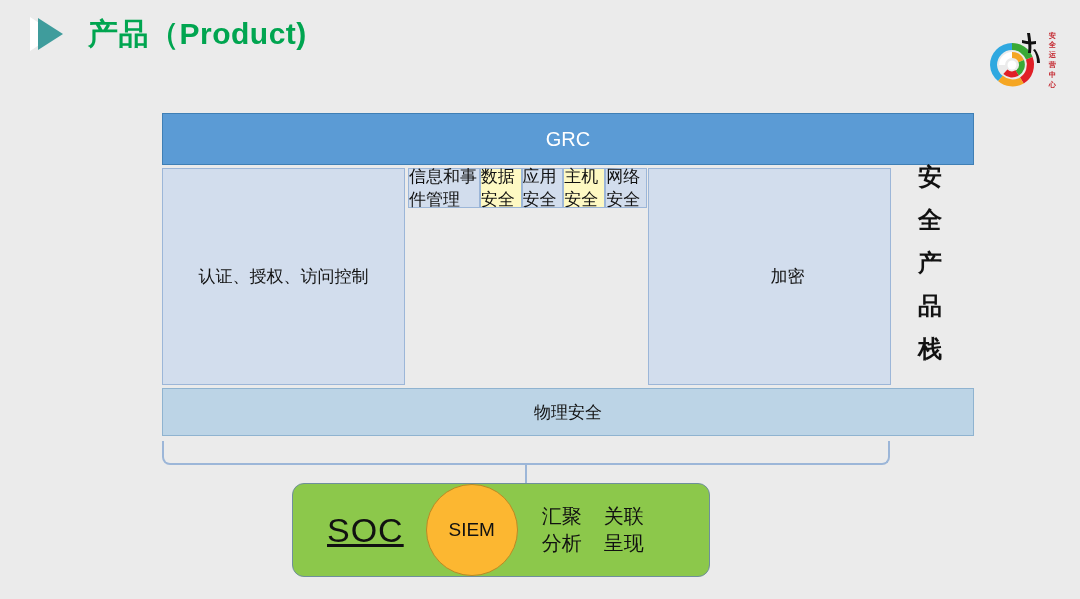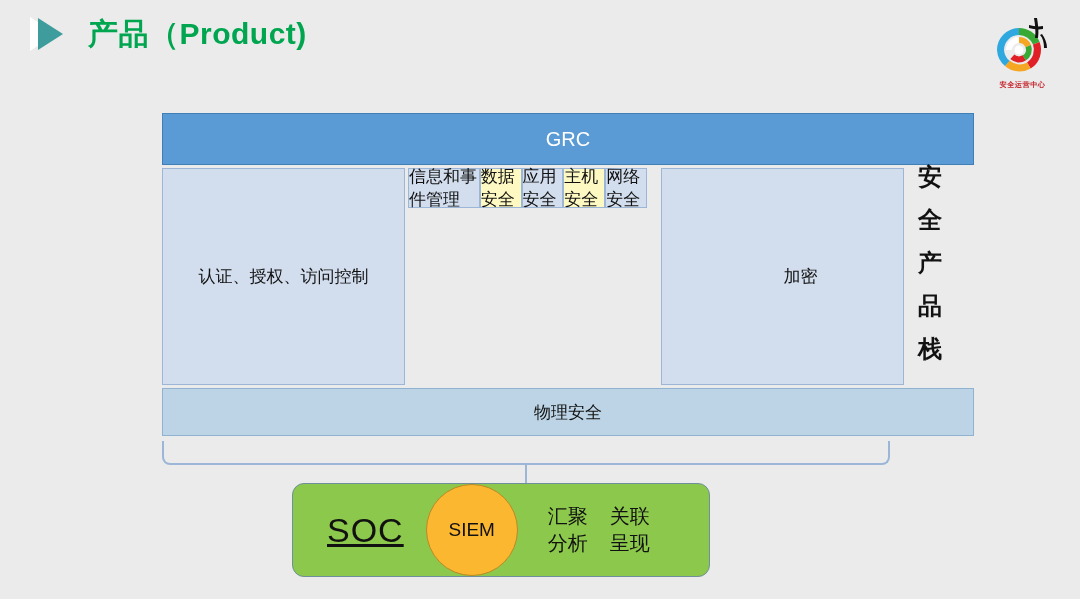--- a/index.html
+++ b/index.html
@@ -38,21 +38,21 @@
     font-size:30px;
     font-weight:bold;
     letter-spacing:0.5px;
     white-space:nowrap;
   }
 
   
   #logo{
     position:absolute; right:18px; top:12px;
     width:80px;height:95px;
-    display:flex;flex-direction:column;align-items:center;
+    display:flex;flex-direction:row;align-items:center;
   }
   #logo-mark{
     position:relative;width:66px;height:66px;
   }
   #logo-caption{
     font-size:8px;color:#c3232b;font-weight:bold;
     letter-spacing:0.5px;margin-top:1px;
     transform:scale(0.9);
   }
 
@@ -75,21 +75,21 @@
     height:217px;
   }
   .col-side{
     background:#d2dded;
     border:1px solid #9cb6d8;
     box-sizing:border-box;
     display:flex;align-items:center;justify-content:center;
     font-size:17px;color:#111;
   }
   #col-left{ width:243px; }
-  #col-right{ width:243px; margin-left:14px;padding-left:36px;}
+  #col-right{ width:243px; margin-left:1px;padding-left:36px;}
   #col-center{
     width:239px;margin-left:3px;
     display:flex;flex-direction:row;justify-content:space-between;
   }
   .layer-box{
     height:40px;
     border:1px solid #9cb6d8;
     box-sizing:border-box;
     display:flex;align-items:center;justify-content:center;
     font-size:17px;color:#111;
@@ -150,21 +150,21 @@
     margin-left:22px;
     width:92px;height:92px;
     border-radius:50%;
     background:#fcb731;
     border:1px solid #b98a25;
     display:flex;align-items:center;justify-content:center;
     font-size:19px;color:#111;
     box-sizing:border-box;
   }
   #soc-keywords{
-    margin-left:30px;
+    margin-left:24px;
     display:flex;gap:22px;
     font-size:20px;color:#111;line-height:27px;
   }
   #soc-keywords .kw-col{display:flex;flex-direction:column;align-items:center;}
 </style>
 </head>
 <body>
 
 <div id="slide-title">
   <div id="title-triangle">

